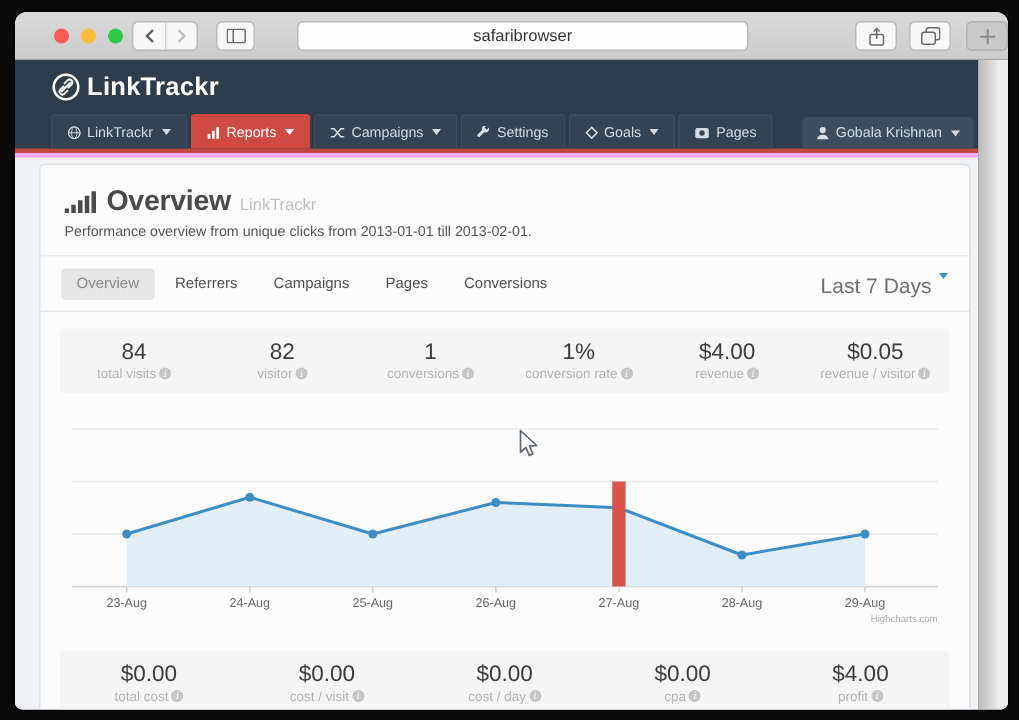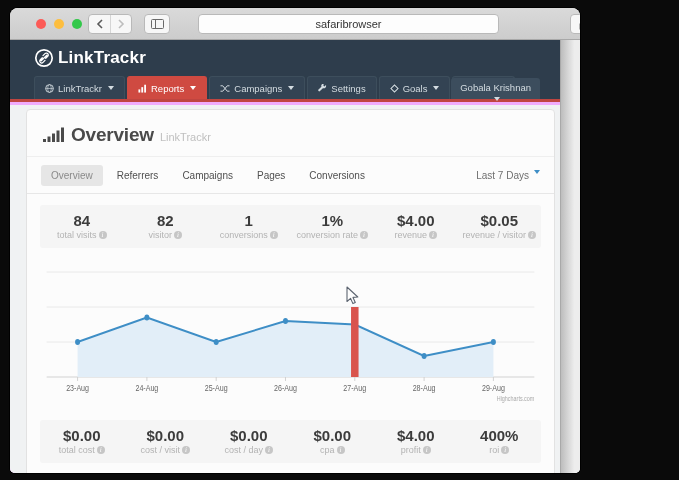--- a/index.html
+++ b/index.html
@@ -1,18 +1,18 @@
 <!DOCTYPE html>
 <html><head>
 <meta charset="utf-8">
 <style>
   * { margin:0; padding:0; box-sizing:border-box; }
   html,body { width:679px; height:480px; background:#0a0a0a; overflow:hidden;
               font-family:"Liberation Sans", sans-serif; }
-  .window { position:absolute; left:10px; top:8px; width:570px; height:465px;
+  .window { position:absolute; left:10px; top:8px; width:662px; height:465px;
             border-radius:8px 8px 5px 5px; overflow:hidden; background:#fff;
             box-shadow:0 0 0 1px #000; }
 
   
   .toolbar { position:relative; height:32px;
              background:linear-gradient(#dadada,#cccccc); border-bottom:1px solid #a8a8a8; }
   .lights { position:absolute; left:26px; top:11px; display:flex; gap:8px; }
   .light { width:10px; height:10px; border-radius:50%; }
   .light.red { background:#fc5b57; } .light.yellow { background:#fdbe3f; } .light.green { background:#33c84a; }
   .tb-btn { position:absolute; top:6px; height:20px; background:#f7f7f7;
@@ -36,41 +36,41 @@
   .site-header { height:36px; background:#2e3d4c; display:flex; align-items:center; padding-left:24px; }
   .logo { display:flex; align-items:center; gap:4px; color:#fff; font-size:17px; font-weight:bold; letter-spacing:.2px; }
   .site-nav { height:26px; background:#2e3d4c; border-bottom:3px solid #bf4540;
               display:flex; align-items:stretch; padding-left:24px; position:relative; }
   .nav-item { display:flex; align-items:center; gap:4px; padding:0 10px; font-size:9.5px;
               color:#d4dce1; background:#36465502; border:1px solid #3d4e5c; border-bottom:none;
               border-radius:3px 3px 0 0; margin-right:2px; background:#334353; }
   .nav-item.active { background:#cf4a41; border-color:#cf4a41; color:#fff; }
   .caret { width:0; height:0; border-left:3px solid transparent; border-right:3px solid transparent;
            border-top:4px solid currentColor; display:inline-block; margin-left:2px; }
-  .user-item { position:absolute; right:20px; top:2px; bottom:0; display:flex; align-items:center; gap:4px;
-               padding:0 9px; font-size:9.5px; color:#d4dce1; background:#3c4d5d; border-radius:3px 3px 0 0;flex-direction:column; }
+  .user-item { position:absolute; right:3px; top:2px; bottom:0; display:flex; align-items:center; gap:4px;
+               padding:0 9px; font-size:9.5px; color:#d4dce1; background:#3c4d5d; border-radius:3px 3px 0 0; }
 
   .content { position:absolute; top:65px; left:0; right:0; bottom:0; background:#f0f2f3; overflow:hidden; }
   .card { margin:4px 5px 0 16px; background:#fcfcfc; border:1px solid #e2e2e2; border-radius:4px 4px 0 0;
           min-height:370px; }
   .titlebox { padding:14px 16px 10px; border-bottom:1px solid #efefef; }
   .titlerow { display:flex; align-items:baseline; gap:6px; }
   .pg-title { font-size:19px; color:#4a4a4a; font-weight:bold; letter-spacing:-.2px; }
   .pg-suffix { font-size:11px; color:#c0c0c0; }
   .pg-sub { font-size:9.5px; color:#555; margin-top:3px; }
 
   .tabsrow { display:flex; align-items:center; padding:8px 14px 7px; border-bottom:1px solid #e7e7e7; }
   .tab { font-size:10px; color:#4f4f4f; padding:5px 10px; border-radius:3px; margin-right:4px; }
   .tab.active { background:#e6e6e6; color:#8a8a8a; }
-  .daterange { margin-left:auto; font-size:10px; color:#6f6f6f; display:flex; align-items:flex-start; gap:3px; }
+  .daterange { margin-left:auto; font-size:14px; color:#6f6f6f; display:flex; align-items:flex-start; gap:3px; }
   .daterange .caret { border-top-color:#3e8ec6; }
 
   .statsrow { display:flex; margin:11px 13px; background:#f5f5f5; border-radius:3px; padding:7px 0 8px; }
   .stat { flex:1; text-align:center; }
-  .stat .val { font-size:15px; color:#3c3c3c; font-weight:bold; }
+  .stat .val { font-size:15px; color:#3c3c3c; font-weight:normal; }
   .stat .lbl { font-size:9px; color:#b3b3b3; margin-top:1px; }
   .info { display:inline-block; width:8px; height:8px; border-radius:50%; background:#c6c6c6;
           color:#fff; font-size:6.5px; line-height:8px; text-align:center; vertical-align:1px; margin-left:2px; }
   .info::after { content:"i"; font-style:italic; font-family:"DejaVu Serif", serif; }
 
   .chartbox { margin:2px 13px 0; position:relative; height:150px; }
   .chartbox svg { display:block; width:100%; height:150px; }
 
   .cursor { position:absolute; left:345px; top:286px; z-index:50; }
 </style>
@@ -202,20 +202,21 @@
               <svg width="22" height="17" viewBox="0 0 22 17" style="align-self:center">
                 <rect x="0" y="12" width="3" height="3" fill="#4a4a4a"></rect>
                 <rect x="4.5" y="9.5" width="3" height="5.5" fill="#4a4a4a"></rect>
                 <rect x="9" y="6.5" width="3" height="8.5" fill="#4a4a4a"></rect>
                 <rect x="13.5" y="3.5" width="3" height="11.5" fill="#4a4a4a"></rect>
                 <rect x="18" y="0.5" width="3" height="14.5" fill="#4a4a4a"></rect>
               </svg>
               <span class="pg-title">Overview</span>
               <span class="pg-suffix">LinkTrackr</span>
             </div>
+            <div class="pg-sub">Performance overview from unique clicks from 2013-01-01 till 2013-02-01.</div>
           </div>
 
           <div class="tabsrow">
             <span class="tab active">Overview</span>
             <span class="tab">Referrers</span>
             <span class="tab">Campaigns</span>
             <span class="tab">Pages</span>
             <span class="tab">Conversions</span>
             <span class="daterange">
               <span>Last 7 Days</span>
@@ -298,24 +299,20 @@
               <div class="lbl"><span>cost / day</span><span class="info"></span></div>
             </div>
             <div class="stat">
               <div class="val">$0.00</div>
               <div class="lbl"><span>cpa</span><span class="info"></span></div>
             </div>
             <div class="stat">
               <div class="val">$4.00</div>
               <div class="lbl"><span>profit</span><span class="info"></span></div>
             </div>
-            <div class="stat">
-              <div class="val">400%</div>
-              <div class="lbl"><span>roi</span><span class="info"></span></div>
-            </div>
           </div>
 
         </div>
       </div>
     </div>
     <div class="scrollstrip"></div>
   </div>
 </div>
 
 <svg class="cursor" width="16" height="20" viewBox="0 0 16 20">

